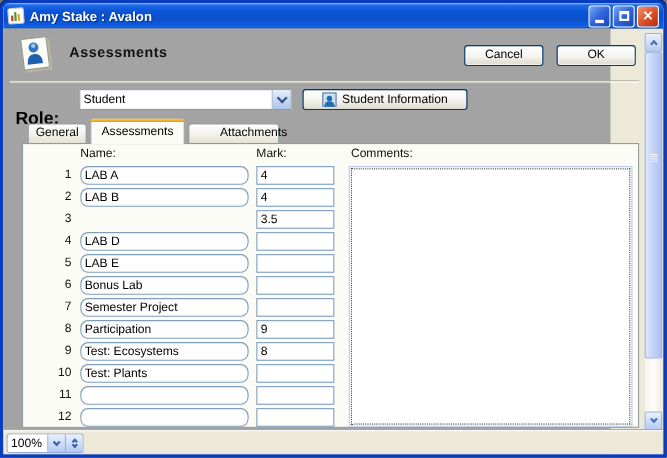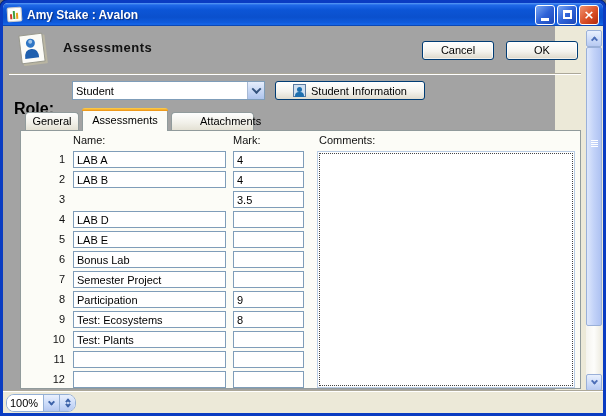--- a/index.html
+++ b/index.html
@@ -77,21 +77,21 @@
     background:linear-gradient(180deg,#ffd24e,#eb8f12); border-radius:3px 3px 0 0; }
   .tab-attachments { left:168px; width:83px;padding-left:28px; }
   .panel { position:absolute; left:17px; top:104px; width:561px; height:259px;
     background:#fcfcf7; border:1px solid #919b9c; z-index:2; }
   
   .col-head { position:absolute; top:3px; font-size:11px; color:#111; }
   .head-name { left:52px; } .head-mark { left:212px; } .head-comments { left:298px; }
   .row-num { position:absolute; width:30px; text-align:right; font-size:11px; color:#111; }
   .cell-input { position:absolute; height:17px; border:1px solid #7f9db9; background:#fff;
     font-size:11px; font-family:"Liberation Sans", sans-serif; padding:0 3px; }
-  .name-input { left:52px; width:153px; }
+  .name-input { left:52px; width:153px;border-radius:7px; }
   .mark-input { left:212px; width:71px; }
   .comments-box { position:absolute; left:296px; top:20px; width:258px; height:237px;
     border:1px solid #b9cce4; background:#fff; padding:1px; }
   .comments-box textarea { width:100%; height:100%; border:1px dotted #444; resize:none; background:#fff;
     font-family:"Liberation Sans", sans-serif; font-size:11px; outline:none; }
   
   .scrollbar { position:absolute; left:583px; top:4px; width:16px; height:361px;
     background:linear-gradient(90deg,#f4f3ee,#fdfdfb 50%,#eceadf); }
   .sb-btn { position:absolute; left:0; width:16px; height:17px; border:1px solid #9ab0d8; border-radius:2px;
     background:linear-gradient(180deg,#e9f0fd,#cbdaf8 60%,#b7c9f1);
@@ -99,21 +99,21 @@
   .sb-up { top:0; } .sb-down { bottom:0; }
   .sb-btn .chev { width:5px; height:5px; border-color:#4d6fb8; }
   .sb-thumb { position:absolute; left:0; top:17px; width:16px; height:279px; border:1px solid #9ab0d8; border-radius:2px;
     background:linear-gradient(90deg,#dde7fc,#c2d2f8 50%,#aec2f2); cursor:default; }
   .sb-grip { position:absolute; left:4px; top:92px; width:7px; }
   .sb-grip i { display:block; height:1px; background:#8aa4dc; margin-bottom:1px; border-top:1px solid #fff; }
   
   .statusbar { position:absolute; left:0; top:364px; width:600px; height:23px; background:#ece9d8;
     border-top:1px solid #aca899; box-shadow:inset 0 1px 0 #fff; }
   .zoom-widget { position:absolute; left:3px; top:3px; height:18px; display:flex; align-items:stretch;
-    border:1px solid #95b0d6; border-radius:8px; overflow:hidden; background:#fff; }
+    border:1px solid #95b0d6; border-radius:3px; overflow:hidden; background:#fff; }
   .zoom-value { width:36px; font-size:11px; line-height:16px; padding-left:3px; background:#fff; }
   .zoom-drop, .zoom-spin { width:16px; background:linear-gradient(180deg,#e9f0fd,#c9d9f8 60%,#b4c7f0);
     border-left:1px solid #95b0d6; display:flex; flex-direction:column; align-items:center; justify-content:center; cursor:default; }
   .zoom-drop .chev { width:5px; height:5px; border-color:#3c62a8; }
   .zoom-spin .chev { width:4px; height:4px; border-color:#3c62a8; margin:1px 0; }
 </style>
 </head>
 <body>
 
 <div class="window">

